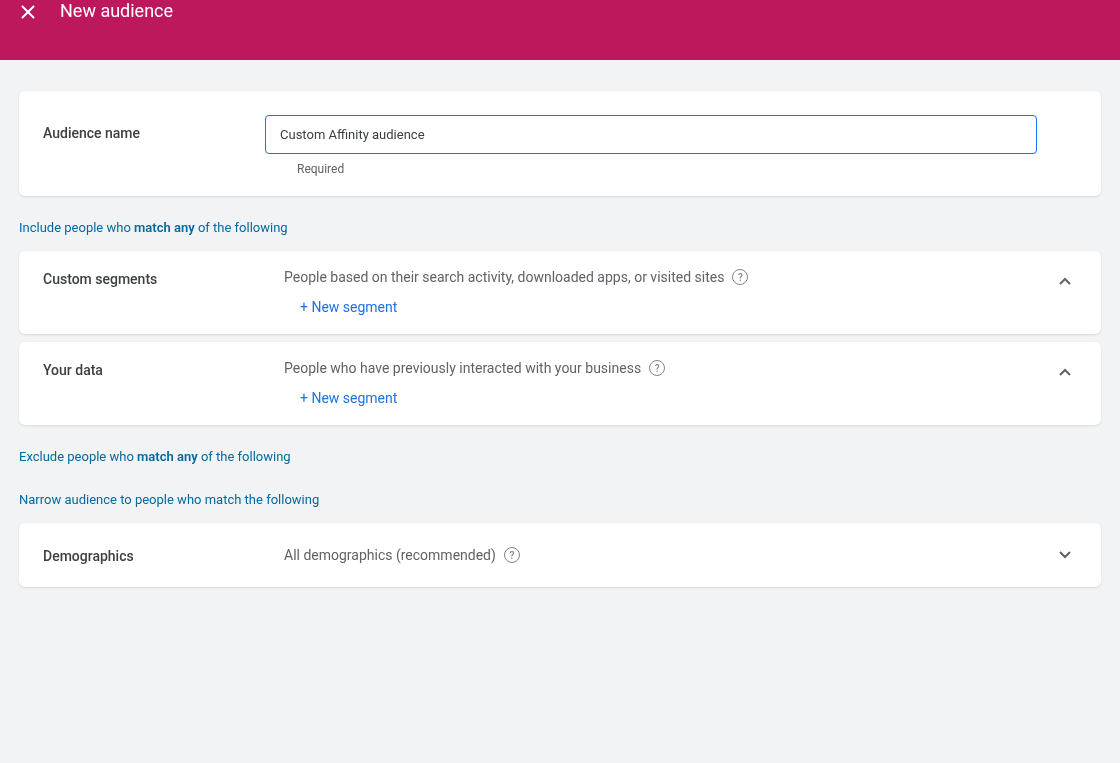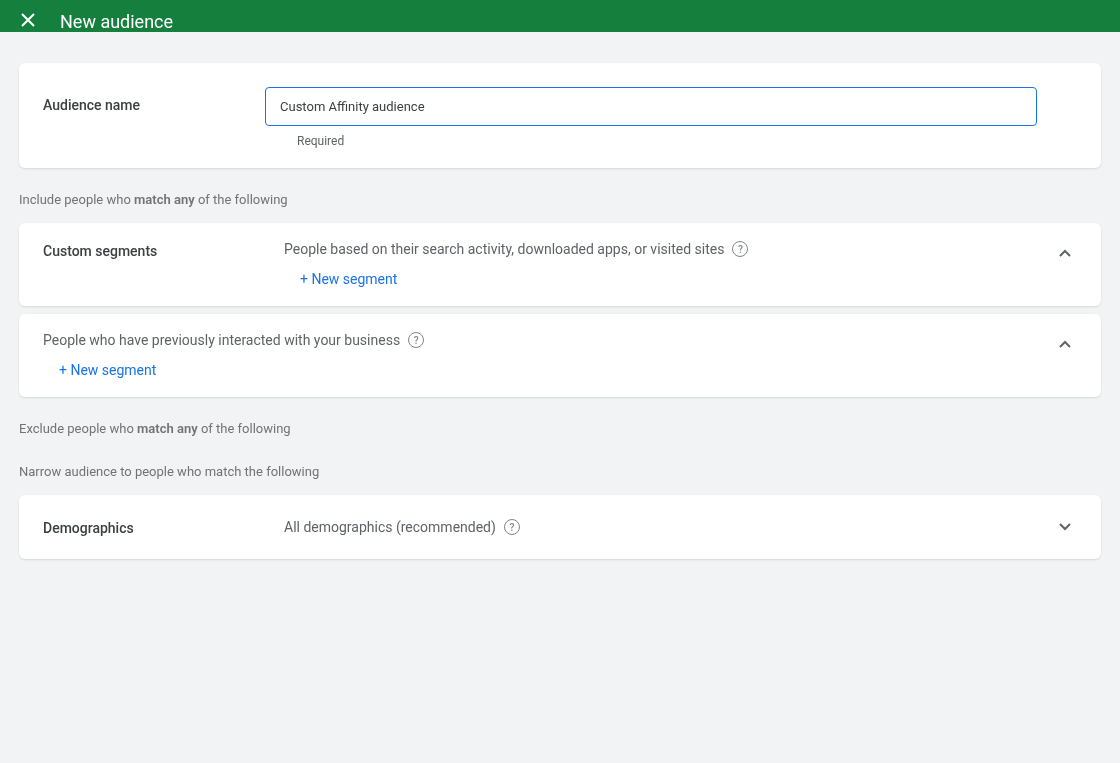--- a/index.html
+++ b/index.html
@@ -8,24 +8,24 @@
       box-sizing: border-box;
       font-family: 'Google Sans', Roboto, Arial, sans-serif;
     }
     body {
       background: #f1f3f4;
       width: 1120px;
       height: 763px;
       overflow: hidden;
     }
     .header {
-      background: #15803d;
-      height: 32px;
-      display: flex;
-      align-items: flex-end;
+      background: #be185d;
+      height: 60px;
+      display: flex;
+      align-items: flex-start;
       padding: 0 16px;
       gap: 20px;
     }
     .close-btn {
       width: 24px;
       height: 24px;
       display: flex;
       align-items: center;
       justify-content: center;
       cursor: pointer;
@@ -72,21 +72,21 @@
       outline: none;
     }
     .required-text {
       font-size: 12px;
       color: #5f6368;
       margin-top: 8px;
       margin-left: 32px;
     }
     .section-label {
       font-size: 13px;
-      color: #737373;
+      color: #0369a1;
       padding: 20px 4px 8px 4px;
     }
     .section-label strong {
       font-weight: 600;
     }
     .segment-card {
       background: white;
       border-radius: 6px;
       margin: 8px 4px 4px 4px;
       box-shadow: 0 1px 2px rgba(60,64,67,0.15);
@@ -193,20 +193,21 @@
       <div class="chevron chevron-up">
         <svg width="12" height="8" viewBox="0 0 12 8">
             <path d="M1 1l5 5 5-5" stroke="#5f6368" stroke-width="2" fill="none"></path>
           </svg>
       </div>
     </div>
   </div>
 
   <div class="segment-card">
     <div class="segment-header">
+      <div class="segment-title">Your data</div>
       <div class="segment-body">
         <div class="segment-desc">
           <span>People who have previously interacted with your business</span>
           <span class="help-icon">?</span>
         </div>
         <div class="new-segment-link">+ New segment</div>
       </div>
       <div class="chevron chevron-up">
         <svg width="12" height="8" viewBox="0 0 12 8">
             <path d="M1 1l5 5 5-5" stroke="#5f6368" stroke-width="2" fill="none"></path>

